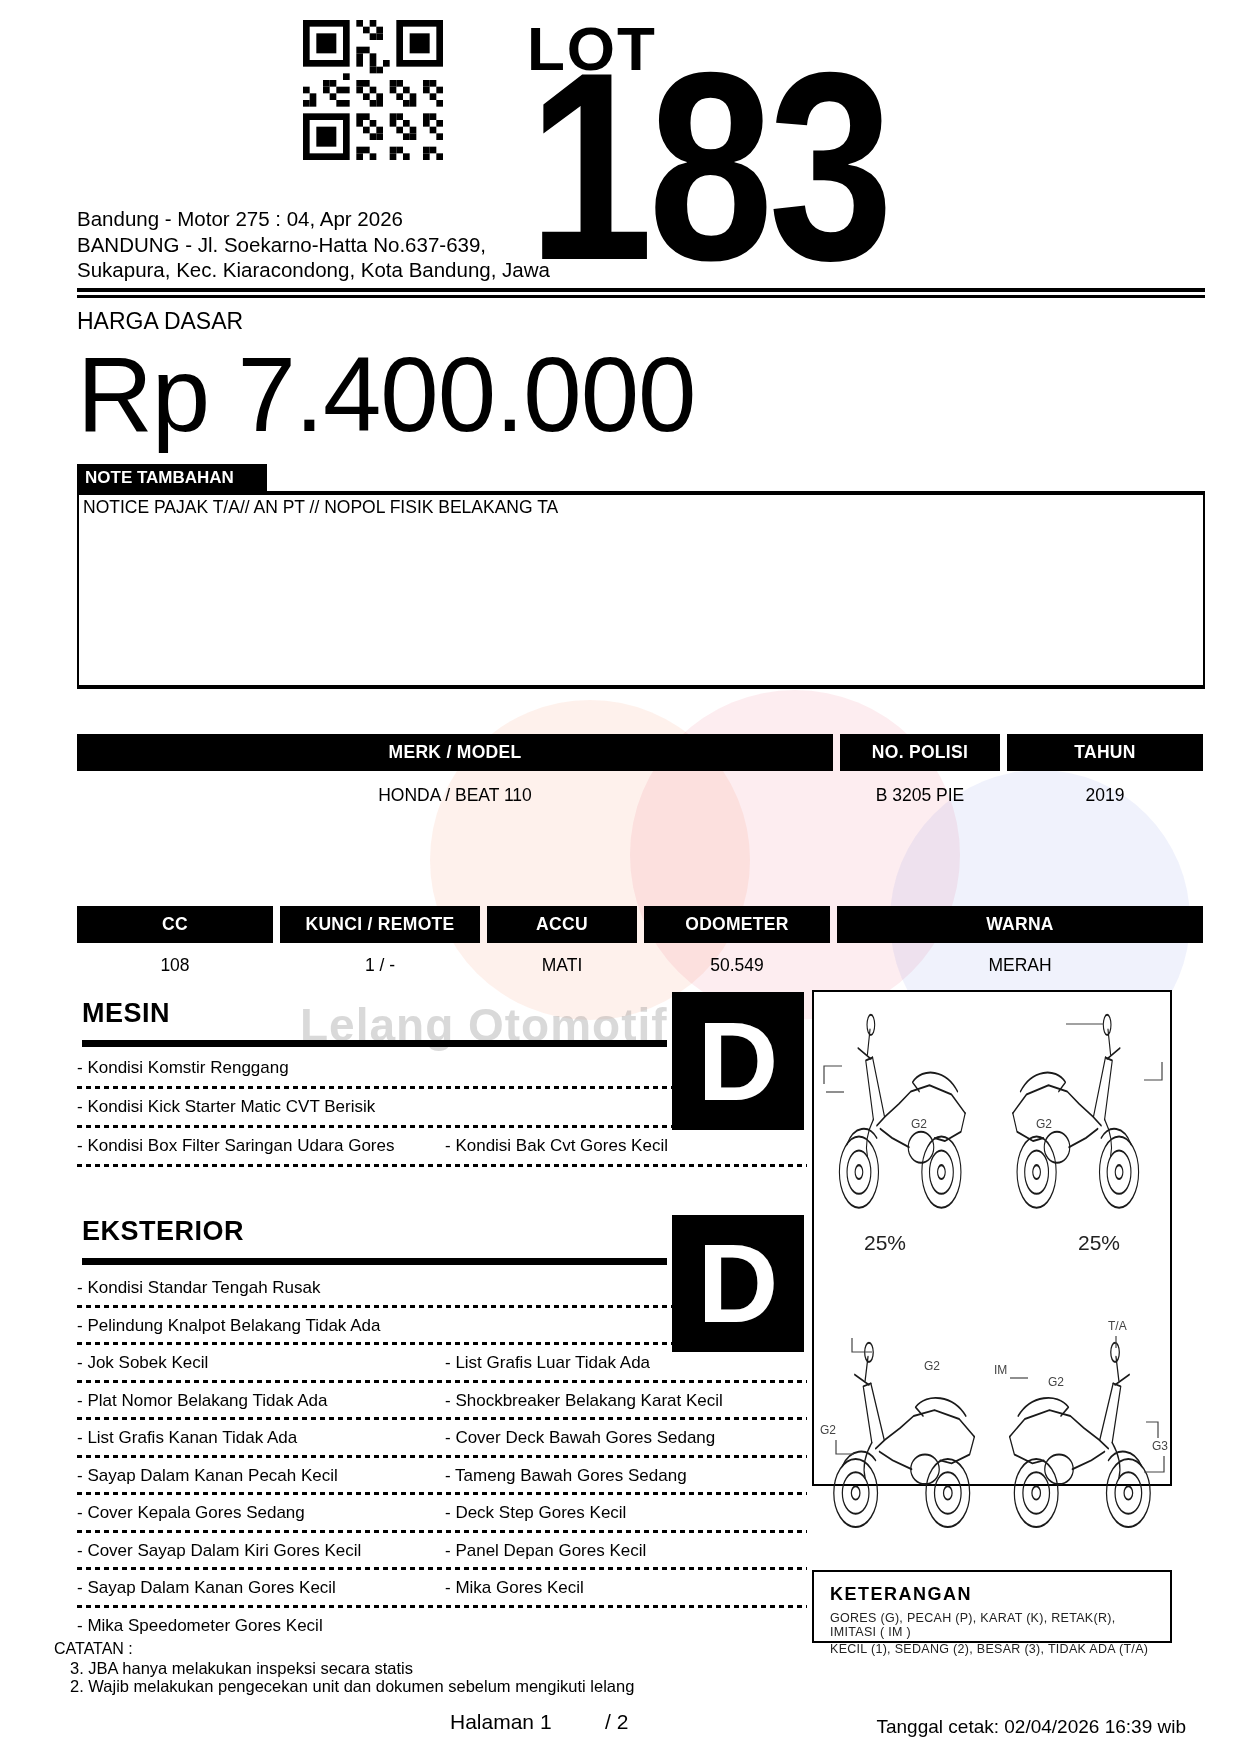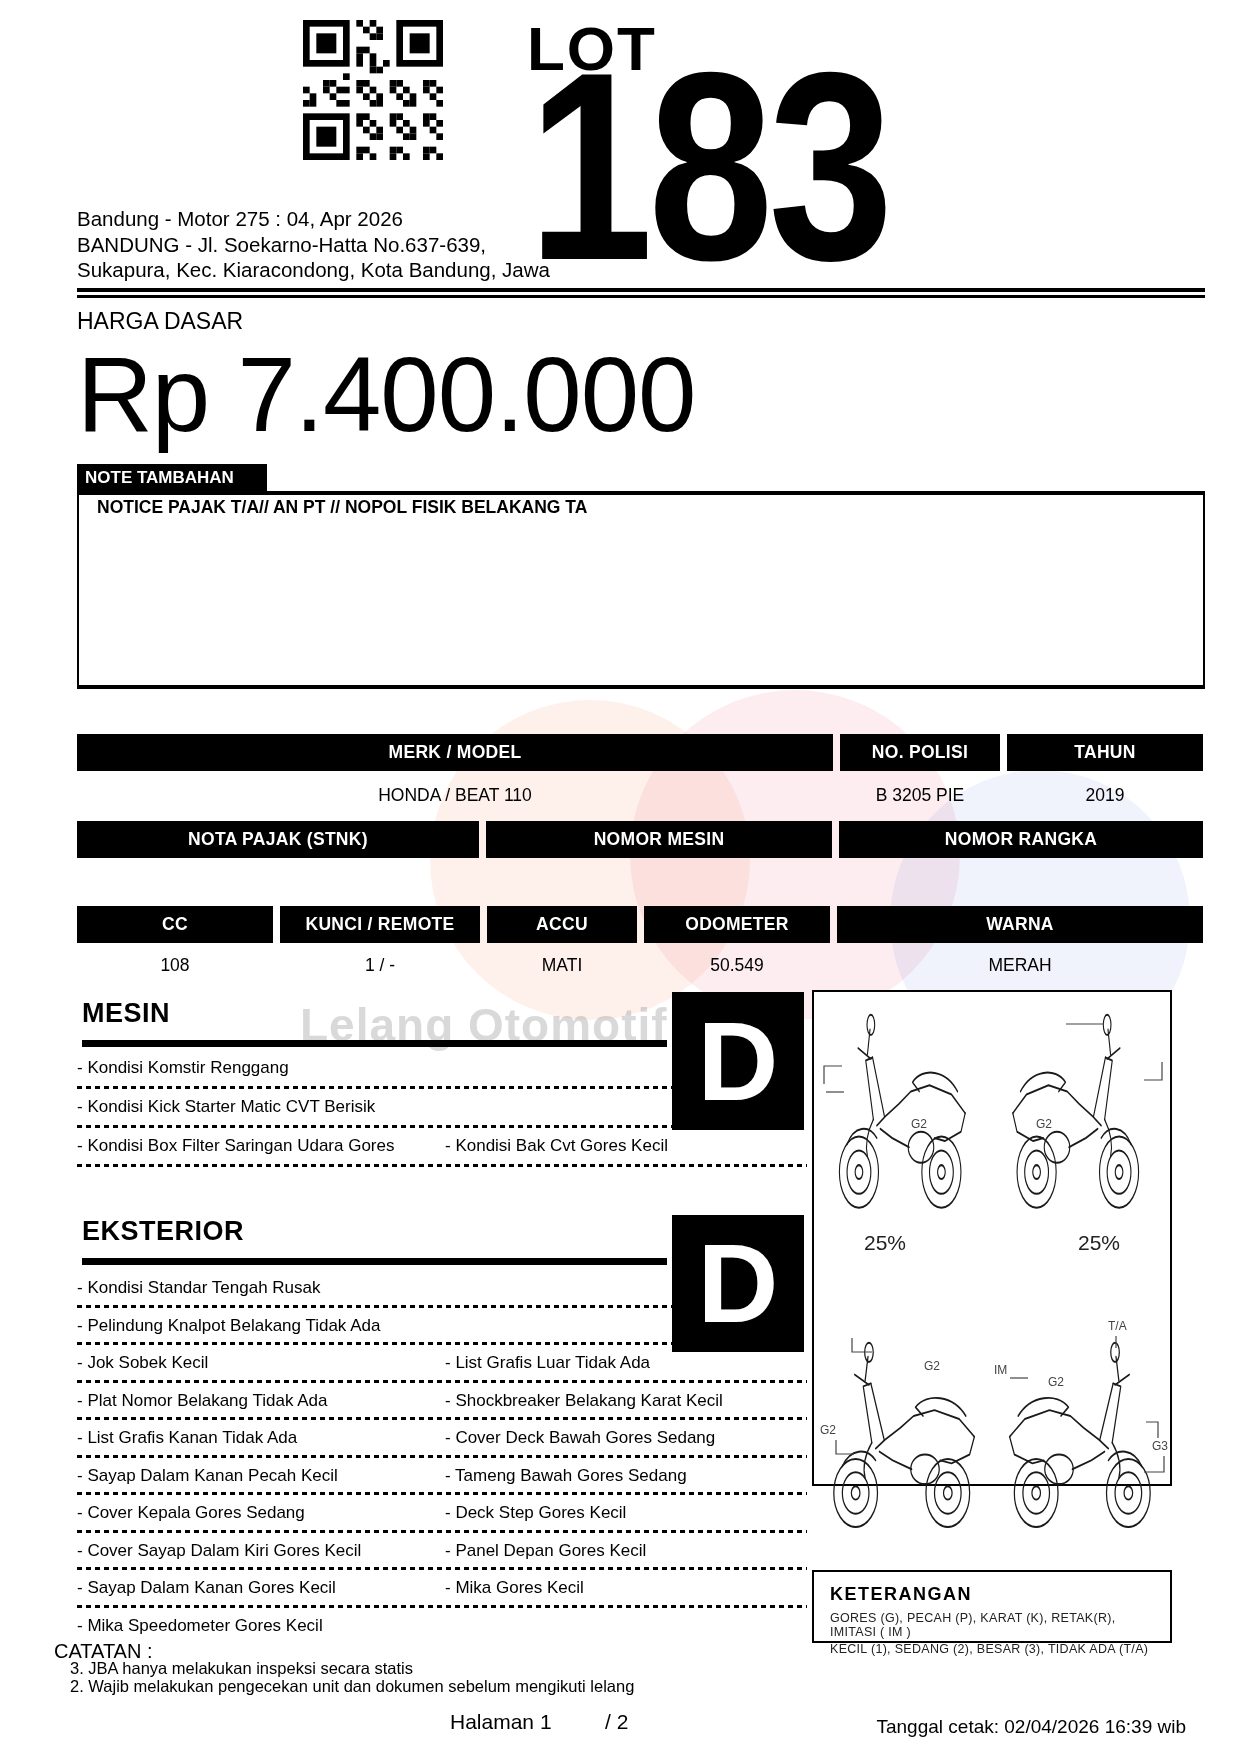--- a/index.html
+++ b/index.html
@@ -16,21 +16,21 @@
               transform:scaleX(0.84);transform-origin:left top;}
   .addr{font-size:20.5px;line-height:25.5px;}
 
   .double-rule{border-top:4px solid #000;border-bottom:3px solid #000;height:3px;width:1128px;}
   .price-label{font-size:23px;}
   .price-value{font-size:105px;line-height:1;letter-spacing:-1px;white-space:nowrap;}
 
   .note-tab{background:#000;color:#fff;font-weight:bold;font-size:17px;display:flex;
             align-items:center;padding-left:8px;width:190px;height:27px;box-sizing:border-box;}
   .note-box{width:1128px;height:198px;box-sizing:border-box;border:2px solid #000;
-            border-top-width:4px;border-bottom-width:4px;font-size:17.5px;padding:2px 18px;font-weight:bold;}
+            border-top-width:4px;border-bottom-width:4px;font-size:17.5px;padding:2px 4px;}
 
   .specrow{display:grid;column-gap:7px;width:1128px;}
   .g1{grid-template-columns:756px 160px 196px;}
   .g2{grid-template-columns:402px 346px 364px;}
   .g3{grid-template-columns:196px 200px 150px 186px 366px;}
   .bar{background:#000;color:#fff;font-weight:bold;font-size:17.5px;height:37px;
        display:flex;align-items:center;justify-content:center;letter-spacing:0.3px;}
   .val{font-size:17.5px;height:32px;display:flex;align-items:center;justify-content:center;}
 
   .sec-title{font-size:27px;font-weight:bold;letter-spacing:0.5px;line-height:1;}
@@ -46,21 +46,21 @@
       background-image:repeating-linear-gradient(90deg,#000 0,#000 5px,transparent 5px,transparent 9px);}
   .cond-row.short::after{width:595px;}
   .cond-row.nosep::after{display:none;}
 
   .diagram-box{width:360px;height:496px;box-sizing:border-box;border:2px solid #000;background:#fff;}
   .ket-box{width:360px;height:73px;box-sizing:border-box;border:2px solid #000;background:#fff;
            padding:12px 16px 0 16px;}
   .ket-title{font-size:18px;font-weight:bold;letter-spacing:1.5px;}
   .ket-line{font-size:12.5px;color:#222;margin-top:6px;letter-spacing:0.3px;}
 
-  .catatan-label{font-size:20px;}
+  .catatan-label{font-size:16px;}
   .catatan-item{font-size:16.5px;line-height:18.5px;}
   .footer-page{font-size:21px;}
   .footer-printed{font-size:19px;}
 </style>
 </head>
 <body>
 
 <div class="page">
 
   <div class="wm-circle" style="left:430px;top:700px;width:320px;height:320px;background:rgba(244,121,66,0.10);"></div>
@@ -190,25 +190,20 @@
       <div class="bar">MERK / MODEL</div>
       <div class="bar">NO. POLISI</div>
       <div class="bar">TAHUN</div>
     </div>
     <div class="abs specrow g1" style="left:57px;top:779px;">
       <div class="val">HONDA / BEAT 110</div>
       <div class="val">B 3205 PIE</div>
       <div class="val">2019</div>
     </div>
 
-    <div class="abs specrow g2" style="left:57px;top:821px;">
-      <div class="bar">NOTA PAJAK (STNK)</div>
-      <div class="bar">NOMOR MESIN</div>
-      <div class="bar">NOMOR RANGKA</div>
-    </div>
 
     <div class="abs specrow g3" style="left:57px;top:906px;">
       <div class="bar">CC</div>
       <div class="bar">KUNCI / REMOTE</div>
       <div class="bar">ACCU</div>
       <div class="bar">ODOMETER</div>
       <div class="bar">WARNA</div>
     </div>
     <div class="abs specrow g3" style="left:57px;top:949px;">
       <div class="val">108</div>

